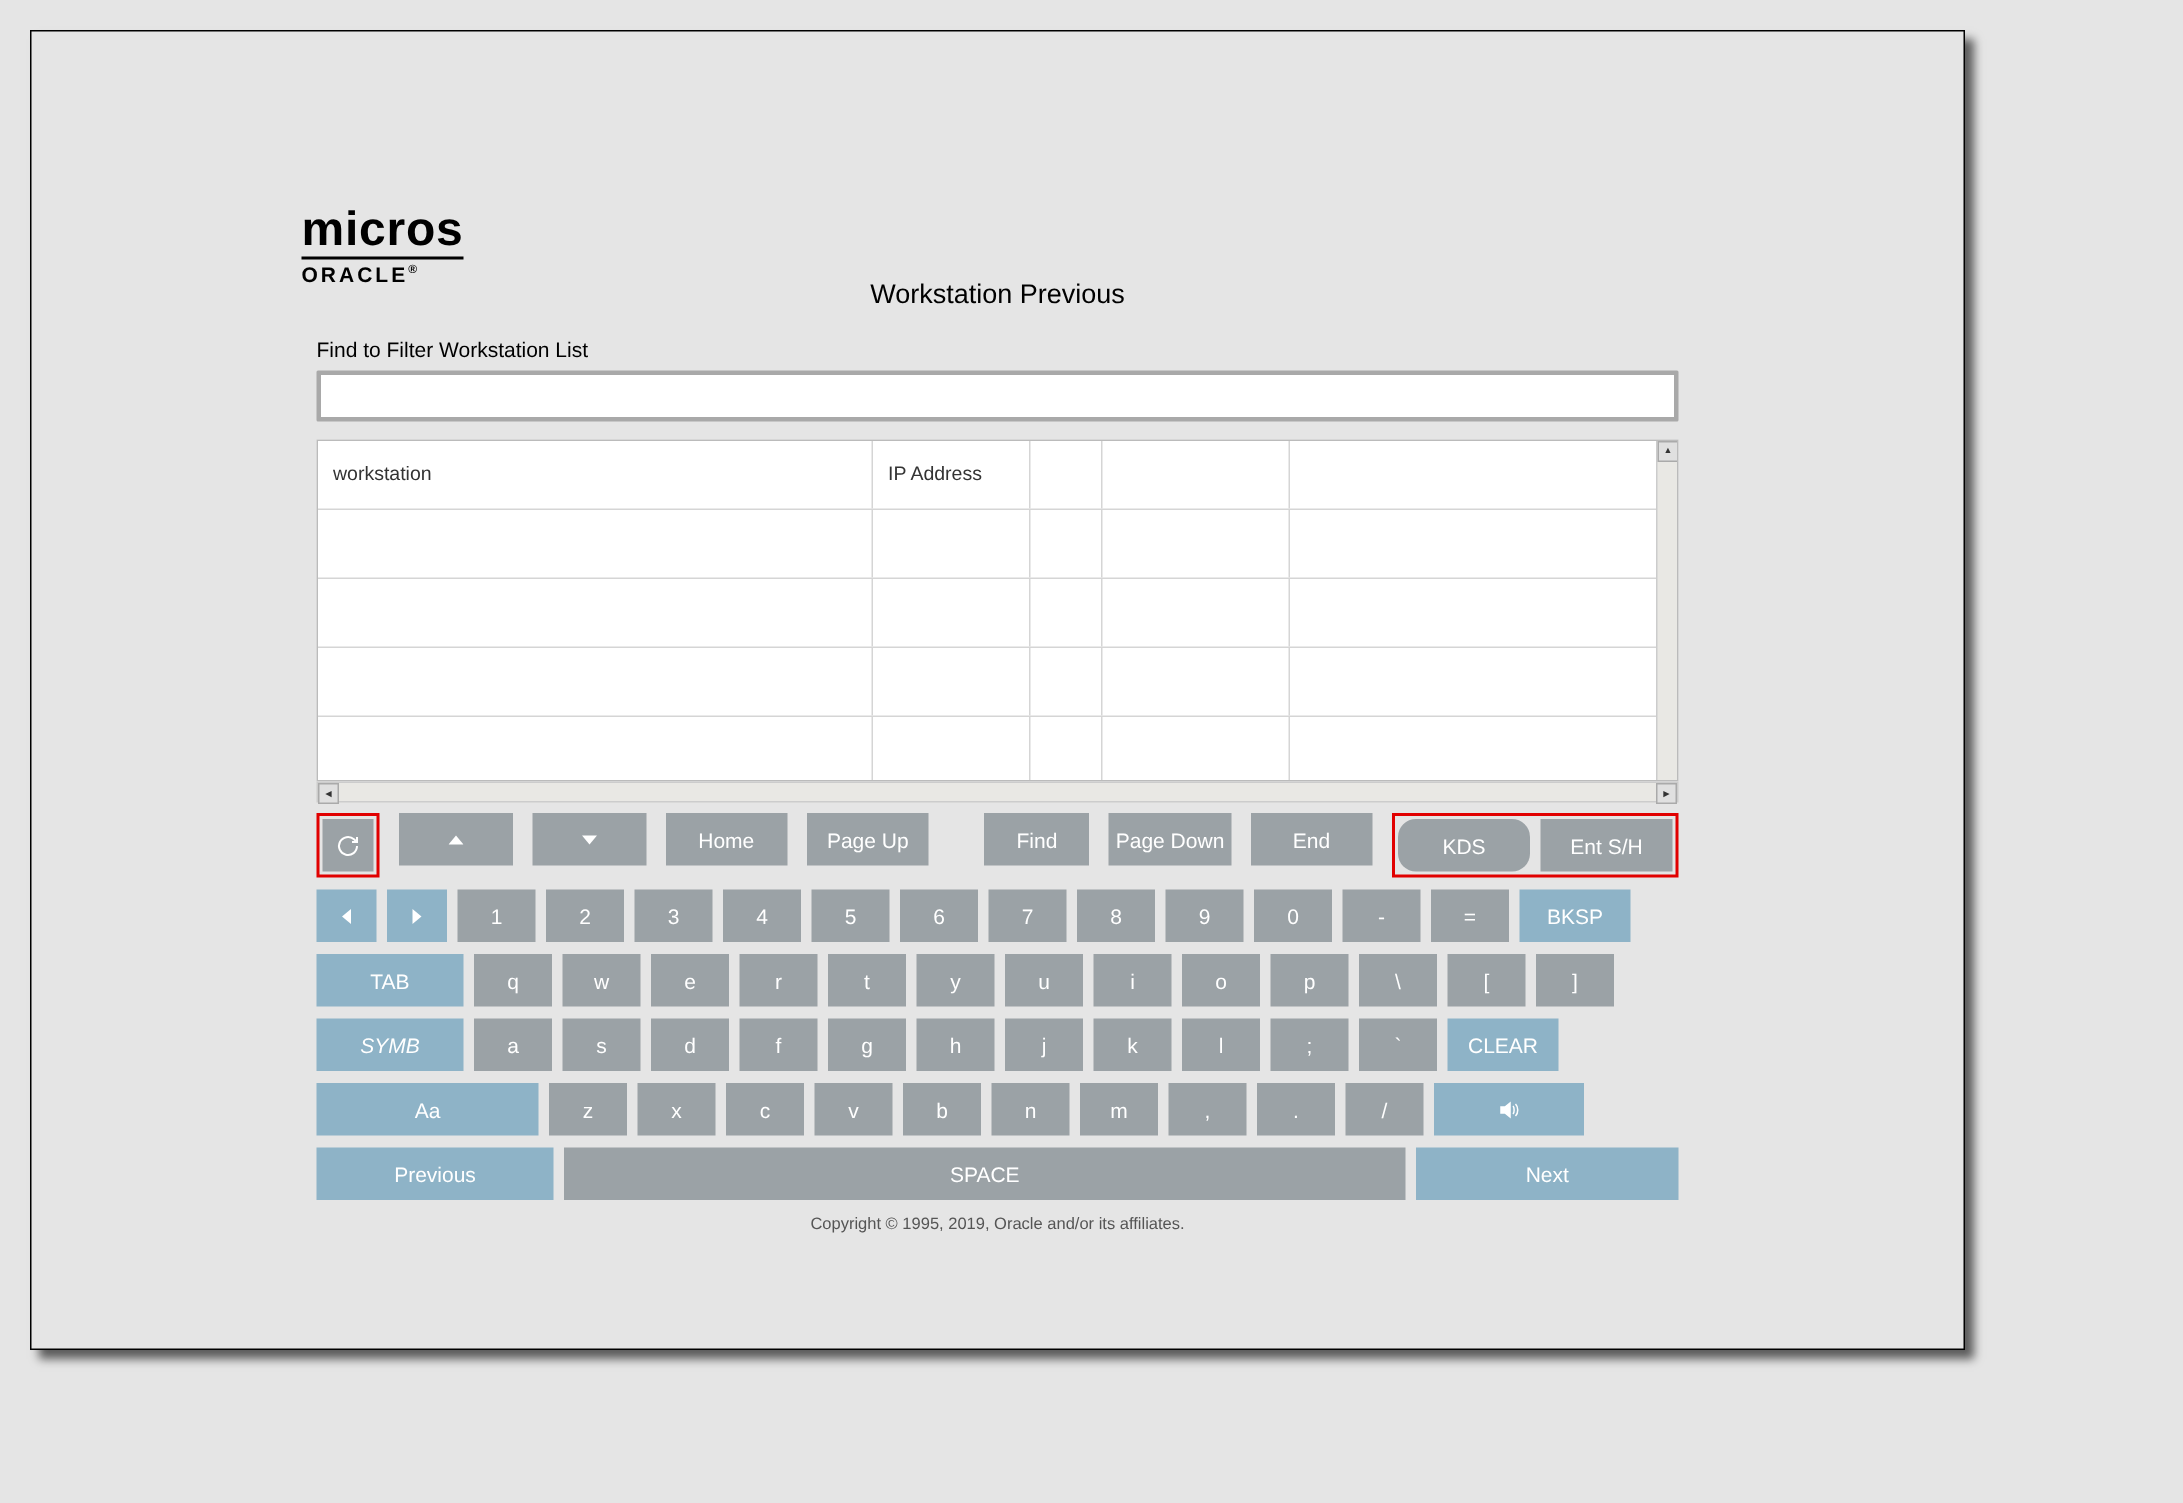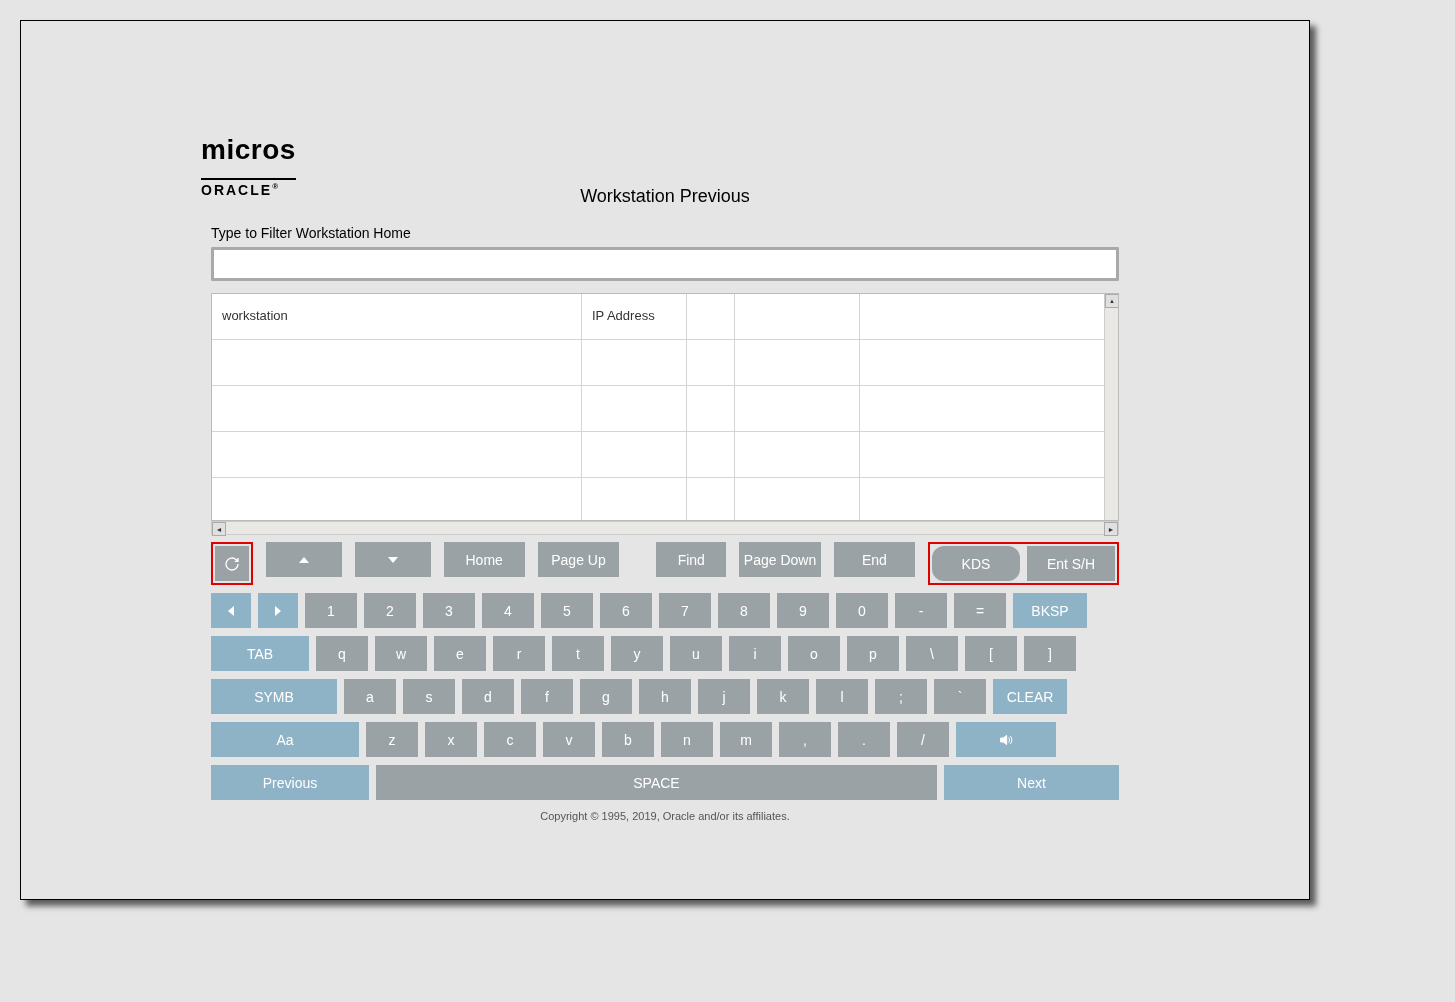--- a/index.html
+++ b/index.html
@@ -20,25 +20,25 @@
     position: relative;
     padding: 100px 190px 0 190px;
     overflow: hidden;
   }
   .logo {
     position: absolute;
     top: 115px;
     left: 180px;
   }
   .logo .micros {
-    font-size: 28px;
+    font-size: 32px;
     font-weight: bold;
     letter-spacing: 0.5px;
     border-bottom: 2px solid #000;
-    padding-bottom: 14px;
+    padding-bottom: 3px;
     line-height: 1;
     display: inline-block;
   }
   .logo .oracle {
     font-size: 14px;
     font-weight: bold;
     letter-spacing: 2px;
     margin-top: 2px;
     font-family: Arial, sans-serif;
   }
@@ -161,21 +161,21 @@
     align-items: center;
     justify-content: center;
     font-size: 14px;
     cursor: pointer;
     border:none;
   }
   .key.blue { background: #8eb3c7; }
   .k-sm   { width: 52px; }
   .k-ar   { width: 40px; }
   .k-tab  { width: 98px; }
-  .k-symb { width: 126px; }
+  .k-symb { width: 98px; font-style: italic; }
   .k-shift{ width: 148px; }
   .k-prev { width: 158px; }
   .k-space{ flex:1; }
   .k-next { width: 175px; }
   .k-bksp { width: 74px; }
   .k-clear{ width: 74px; text-align: right; }
   .k-sound{ width: 100px; }
 
   .footer {
     text-align: center;
@@ -192,21 +192,21 @@
 
 <div class="window">
 
   <div class="logo">
     <div class="micros">micros</div>
     <div class="oracle">ORACLE</div>
   </div>
 
   <div class="title">Workstation Previous</div>
 
-  <div class="filter-label">Type to Filter Workstation Home</div>
+  <div class="filter-label">Find to Filter Workstation List</div>
   <div class="filter-input-wrap">
     <input class="filter-input" type="text" value="" style="">
   </div>
 
   <div class="table-wrap">
     <div class="row">
       <div class="cell c1">workstation</div>
       <div class="cell c2">IP Address</div>
       <div class="cell c3"></div>
       <div class="cell c4"></div>

